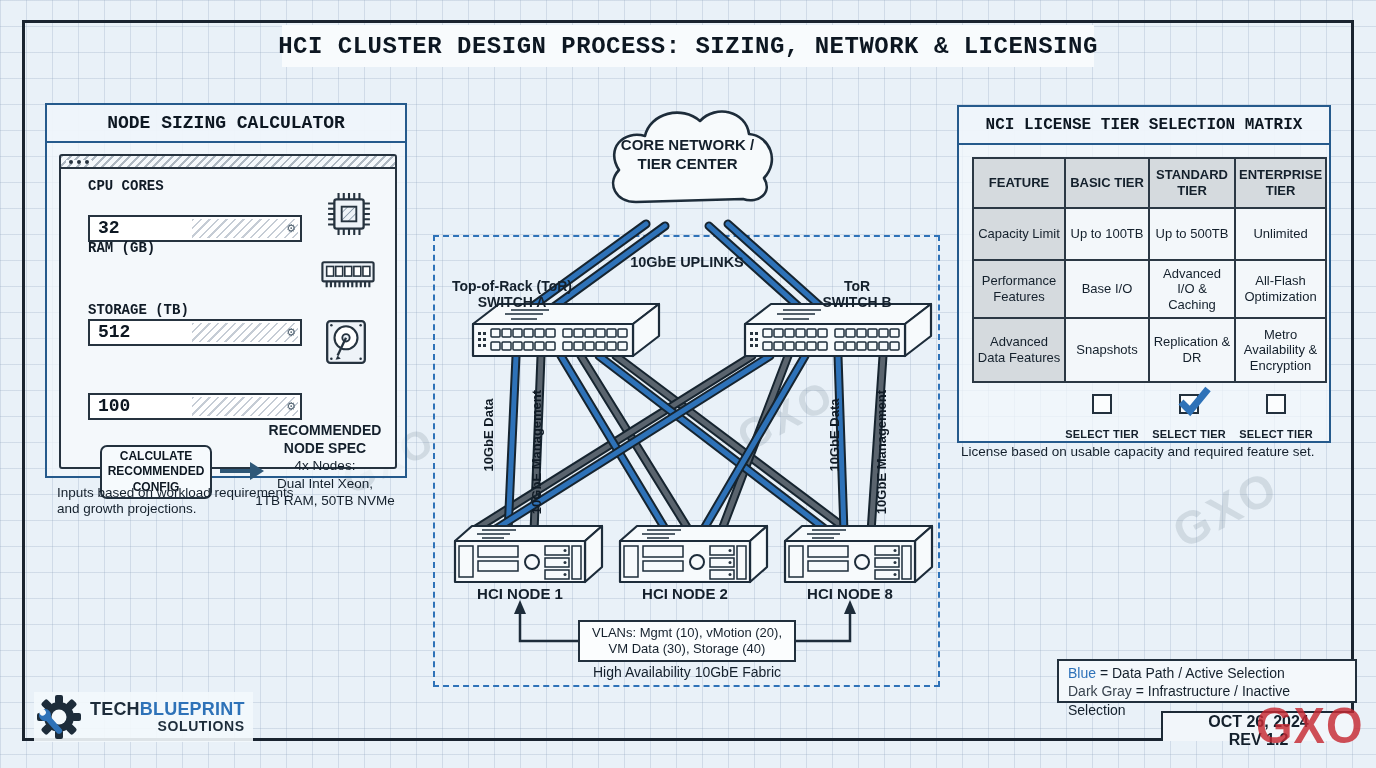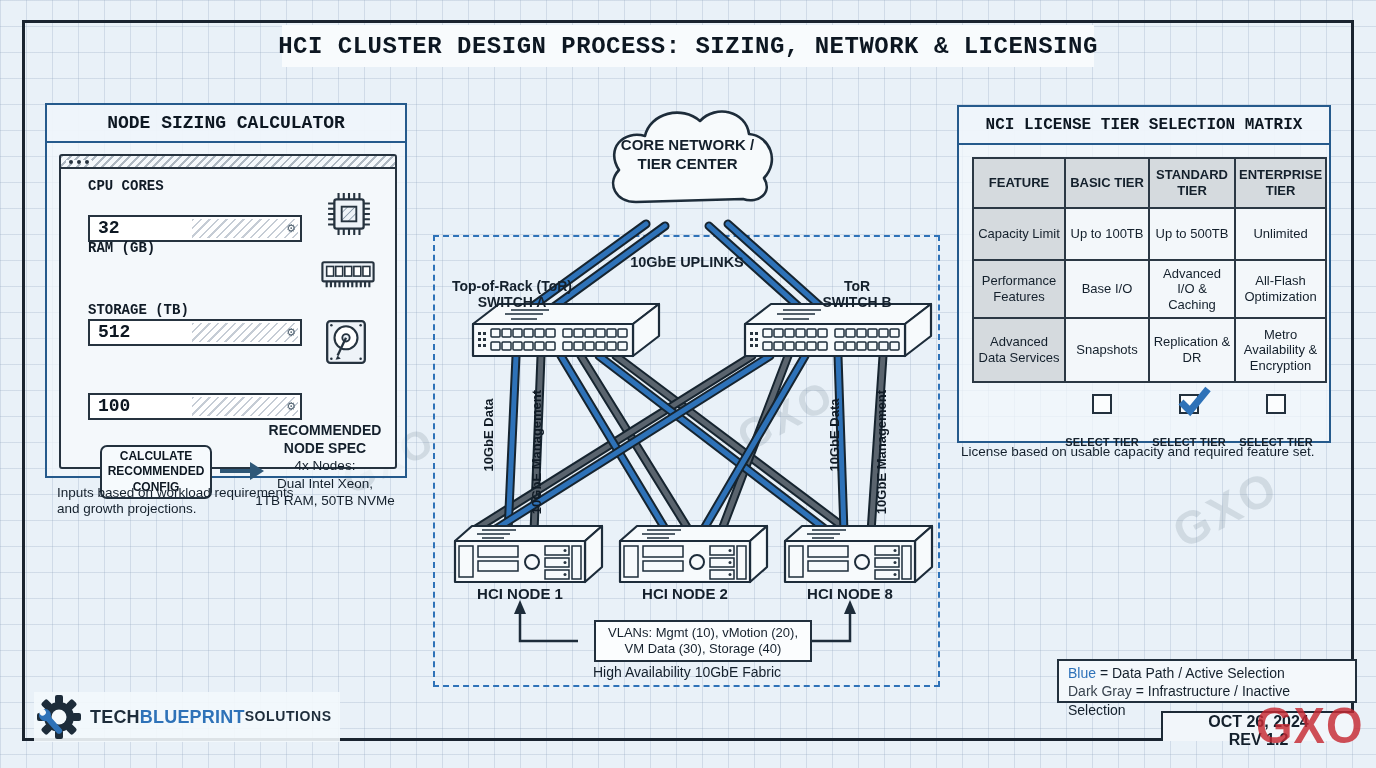--- a/index.html
+++ b/index.html
@@ -63,53 +63,53 @@
   .uplinks-label { left:597px; top:254px; width:180px; text-align:center; font-weight:bold; font-size:14.5px; }
   .sw-label { text-align:center; font-weight:bold; font-size:14px; line-height:1.15; }
   .vlabel {
     writing-mode:vertical-rl; transform:translate(-50%,-50%) rotate(180deg);
     font-weight:bold; font-size:13px; white-space:nowrap; color:#101b26;
   }
   .node-label { width:160px; text-align:center; font-weight:bold; font-size:15px; }
   .vlan-box {
     left:578px; top:620px; width:218px; height:42px; border:2px solid #22303d; background:#fbfdfe;
     display:flex; flex-direction:column; align-items:center; justify-content:center;
-    font-size:13px; line-height:1.2; font-weight:normal;margin-left:16px;
+    font-size:13px; line-height:1.2; font-weight:normal;
   }
   .fabric-label { left:567px; top:664px; width:240px; text-align:center; font-size:14px; }
   
   .matrix-panel { left:957px; top:105px; width:374px; height:338px; }
   .matrix-title { font-size:16px; }
   .lic-table { left:13px; top:50px; border-collapse:collapse; }
   .lic-table td, .lic-table th { border:2px solid #2b3844; text-align:center; vertical-align:middle; padding:2px 3px; font-size:13px; }
   .lic-table th { background:#d5dade; font-weight:bold; line-height:1.2; }
   .lic-table td.featcol { background:#d5dade; }
   .lic-table td { background:#f3f7fa; line-height:1.2; }
-  .tier-select { position:absolute; width:90px; display:flex; flex-direction:column; align-items:center; gap:22px; }
+  .tier-select { position:absolute; width:90px; display:flex; flex-direction:column; align-items:center; gap:14px; }
   .chk { width:20px; height:20px; border:2.5px solid #22303d; background:#fbfdfe; position:relative; cursor:pointer; }
   .chk svg { position:absolute; left:-4px; top:-9px; overflow:visible; }
   .tier-select .lbl { font-weight:bold; font-size:11px; letter-spacing:.2px; }
   .matrix-caption { left:961px; top:444px; width:392px; font-size:13.5px; }
   
   .legend {
     left:1057px; top:659px; width:300px; height:44px; border:2px solid #22303d; background:#f4f8fb;
     padding:3px 9px; font-size:14px; line-height:1.32;
   }
   .txt-blue { color:#2e72b8; }
   .txt-dkgray { color:#39444f; }
   .datebox {
     left:1161px; top:711px; width:193px; height:30px; border:2.5px solid #1d2a36; border-right:none; border-bottom:none;
     background:#f2f6fa; display:flex; align-items:stretch; font-weight:bold; font-size:16px;flex-direction:column;
   }
   .datebox .sec { display:flex; align-items:center; justify-content:center; }
   .datebox .s1 { flex:1.45; }
   .datebox .div { width:2px; background:#1d2a36; }
   .datebox .s2 { flex:1; }
   .brand { left:34px; top:692px; display:flex; align-items:center; gap:8px; background:rgba(243,248,252,.9); padding:2px 8px 2px 2px; }
-  .brand-text { display:flex; flex-direction:row; }
+  .brand-text { display:flex; flex-direction:column; align-items:flex-end; }
   .brand-top { font-weight:bold; font-size:18px; letter-spacing:.2px; line-height:1; }
   .brand-top .p1 { color:#1d2c3a; } .brand-top .p2 { color:#2e72b8; }
   .brand-bottom { font-weight:bold; font-size:14px; color:#1d2c3a; letter-spacing:.6px; line-height:1.15; }
   
   .wm {
     font-weight:bold; letter-spacing:3px; color:rgba(120,135,150,.22);
     transform:rotate(-28deg); pointer-events:none; white-space:nowrap;
   }
   .stamp {
     left:1256px; top:698px; font-weight:bold; font-size:47px; letter-spacing:1px;
@@ -437,21 +437,21 @@
       <td>Up to 500TB</td>
       <td>Unlimited</td>
     </tr>
     <tr style="height:58px;">
       <td class="featcol">Performance Features</td>
       <td>Base I/O</td>
       <td>Advanced I/O &amp; Caching</td>
       <td>All-Flash Optimization</td>
     </tr>
     <tr style="height:64px;">
-      <td class="featcol">Advanced Data Services</td>
+      <td class="featcol">Advanced Data Features</td>
       <td>Snapshots</td>
       <td>Replication &amp; DR</td>
       <td>Metro Availability &amp; Encryption</td>
     </tr>
   </tbody>
     </table>
 
   <div class="tier-select" style="left:98px;top:287px;">
     <div class="chk"></div>
     <div class="lbl">SELECT TIER</div>

